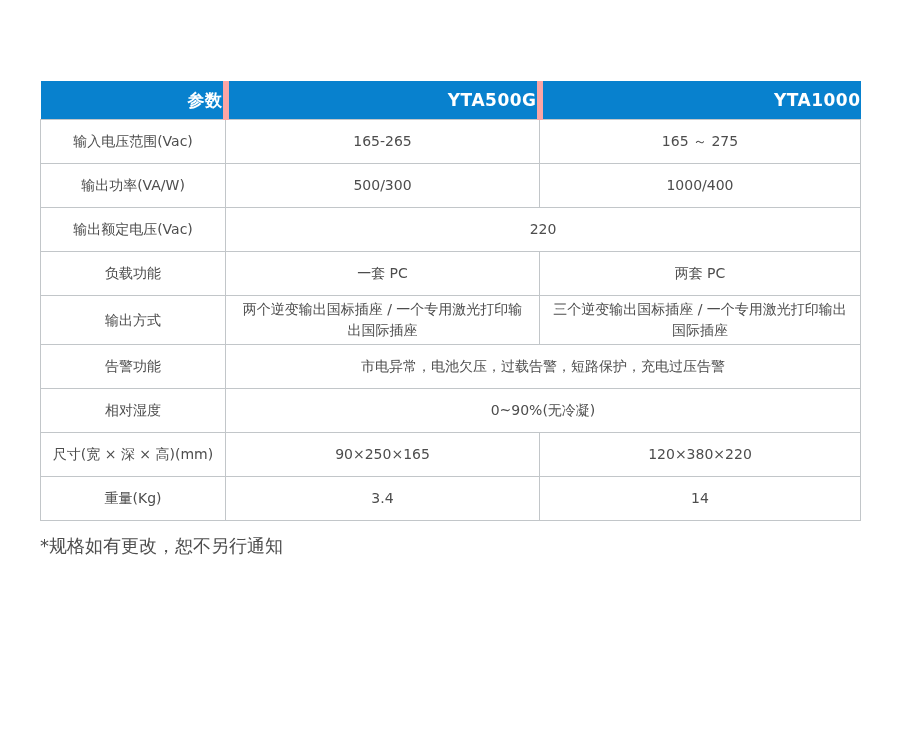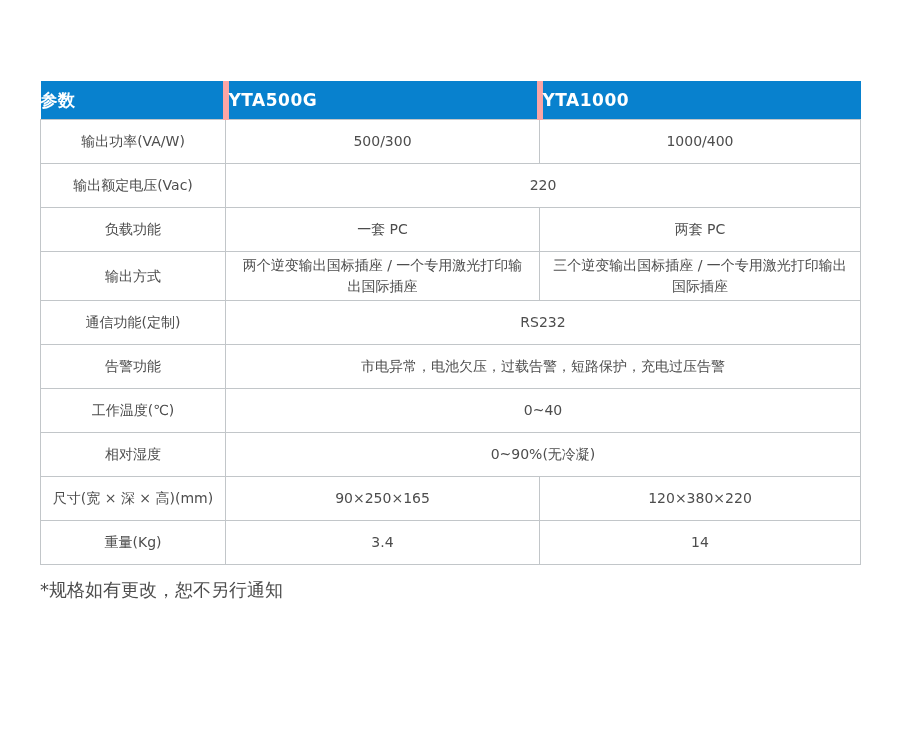--- a/index.html
+++ b/index.html
@@ -33,21 +33,21 @@
   col.c1 { width: 185px; }
   col.c2 { width: 314px; }
   col.c3 { width: 321px; }
   thead th {
     background: #0881ce;
     color: #ffffff;
     font-size: 17px;
     font-weight: bold;
     height: 38px;
     padding: 0;
-    text-align: left;
+    text-align: right;
     letter-spacing: 0.5px;
   }
   thead th + th {
     border-left: 6px solid #fca5a5;
   }
   tbody td {
     box-sizing: border-box;
     border: 1px solid #c2c6c9;
     background: #ffffff;
     text-align: center;
@@ -79,49 +79,46 @@
     </colgroup>
     <thead>
       <tr>
         <th>参数</th>
         <th>YTA500G</th>
         <th>YTA1000</th>
       </tr>
     </thead>
     <tbody id="spec-body">
         <tr>
+          <td class="label-cell">输入电压范围(Vac)</td>
+          <td>165-265</td>
+          <td>165 ～ 275</td>
+        </tr>
+        <tr>
           <td class="label-cell">输出功率(VA/W)</td>
           <td>500/300</td>
           <td>1000/400</td>
         </tr>
         <tr>
           <td class="label-cell">输出额定电压(Vac)</td>
           <td colspan="2">220</td>
         </tr>
         <tr>
           <td class="label-cell">负载功能</td>
           <td>一套 PC</td>
           <td>两套 PC</td>
         </tr>
         <tr>
           <td class="label-cell">输出方式</td>
           <td>两个逆变输出国标插座 / 一个专用激光打印输出国际插座</td>
           <td>三个逆变输出国标插座 / 一个专用激光打印输出国际插座</td>
         </tr>
         <tr>
-          <td class="label-cell">通信功能(定制)</td>
-          <td colspan="2">RS232</td>
-        </tr>
-        <tr>
           <td class="label-cell">告警功能</td>
           <td colspan="2">市电异常，电池欠压，过载告警，短路保护，充电过压告警</td>
-        </tr>
-        <tr>
-          <td class="label-cell">工作温度(℃)</td>
-          <td colspan="2">0~40</td>
         </tr>
         <tr>
           <td class="label-cell">相对湿度</td>
           <td colspan="2">0~90%(无冷凝)</td>
         </tr>
         <tr>
           <td class="label-cell">尺寸(宽 × 深 × 高)(mm)</td>
           <td>90×250×165</td>
           <td>120×380×220</td>
         </tr>

